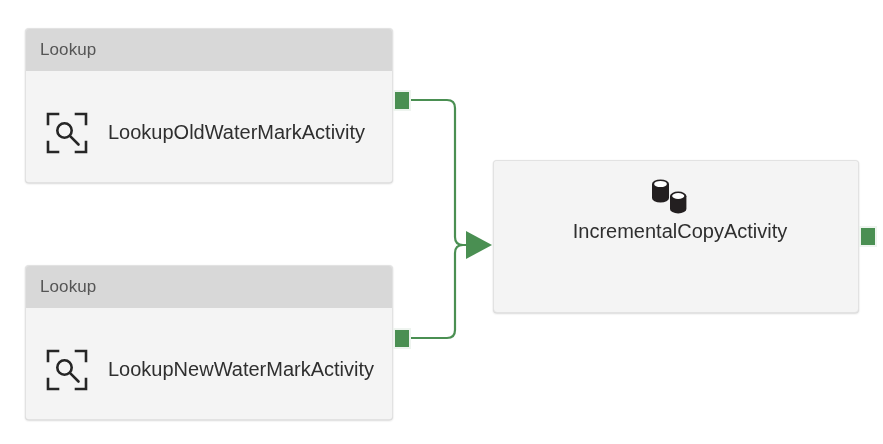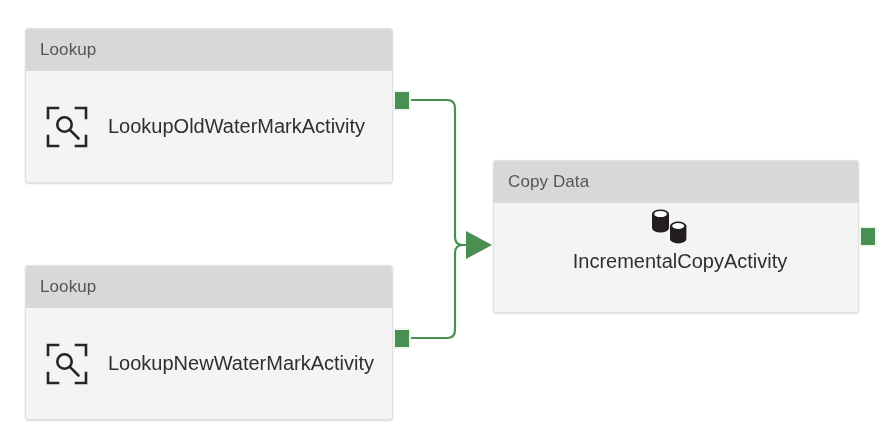--- a/index.html
+++ b/index.html
@@ -41,21 +41,21 @@
     letter-spacing: 0.1px;
     display: flex;
     align-items: center;
     padding: 0 0 0 14px;
     box-sizing: border-box;
   }
   .node-body {
     display: flex;
     align-items: center;
     background: #f4f4f4;
-    padding: 0 10px 0 18px;
+    padding: 12px 10px 0 18px;
     box-sizing: border-box;
   }
   .node-icon {
     flex: 0 0 auto;
     width: 46px;
     height: 46px;
     display: flex;
     align-items: center;
     justify-content: center;
     margin-right: 18px;
@@ -154,23 +154,20 @@
           </g>
           <circle cx="19.5" cy="19.5" r="7.2" fill="none" stroke="#262626" stroke-width="2.6"></circle>
           <line x1="24.9" y1="24.9" x2="33.5" y2="33.5" stroke="#262626" stroke-width="2.6" stroke-linecap="round"></line>
         </svg>
       </span>
       <span class="node-label">LookupNewWaterMarkActivity</span>
     </div>
   </div>
 
   <div class="node" id="node-copy-data">
-    <div class="node-header">
-      <span>Copy Data</span>
-    </div>
     <div class="node-body">
       <span class="node-icon">
         <svg viewBox="0 0 46 46" width="46" height="46" xmlns="http://www.w3.org/2000/svg">
 
           <g>
             <path d="M4 11 v14 a8.5 4.6 0 0 0 17 0 v-14 z" fill="#231f20"></path>
             <ellipse cx="12.5" cy="11" rx="8.5" ry="4.6" fill="#231f20"></ellipse>
             <ellipse cx="12.5" cy="11" rx="6.4" ry="3.1" fill="#ffffff"></ellipse>
           </g>
 

